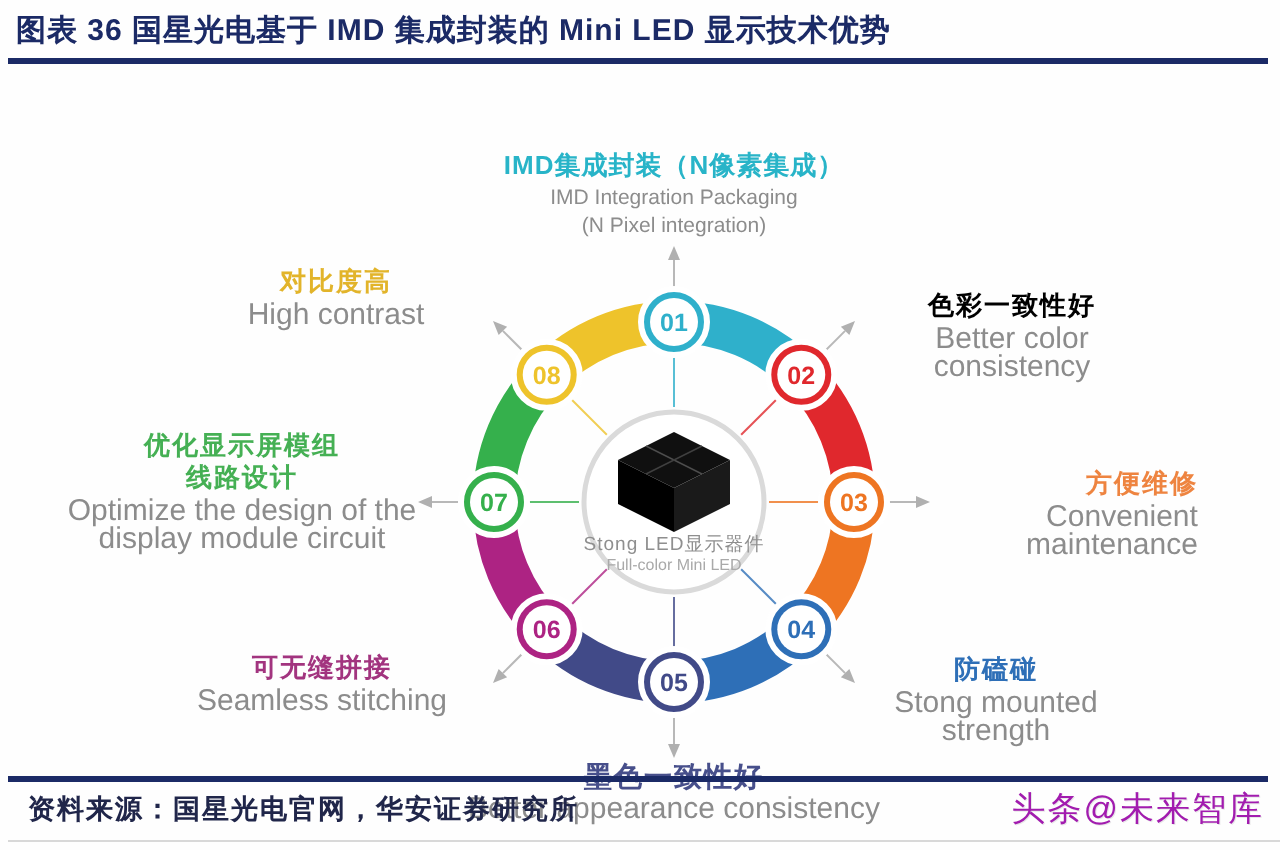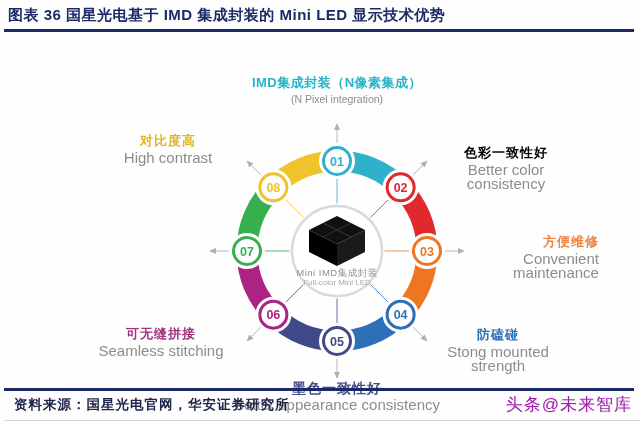--- a/index.html
+++ b/index.html
@@ -114,33 +114,39 @@
         <circle cx="50" cy="140.00000000000003" r="16.5" fill="#35b04c" stroke="#ffffff" stroke-width="3"></circle>
         <circle cx="50" cy="140.00000000000003" r="12" fill="#ffffff"></circle>
         <text x="50" y="144.50000000000003" text-anchor="middle" font-size="12.5" font-weight="bold" fill="#35b04c">07</text>
         <circle cx="76.3603896932107" cy="76.36038969321075" r="16.5" fill="#eec32b" stroke="#ffffff" stroke-width="3"></circle>
         <circle cx="76.3603896932107" cy="76.36038969321075" r="12" fill="#ffffff"></circle>
         <text x="76.3603896932107" y="80.86038969321075" text-anchor="middle" font-size="12.5" font-weight="bold" fill="#eec32b">08</text>
       </svg>
 
     <div class="top-label">
       <div class="zh" style="color: rgb(40, 180, 200);">IMD集成封装（N像素集成）</div>
+      <div class="en">IMD Integration Packaging</div>
       <div class="en">(N Pixel integration)</div>
     </div>
 
     <div class="side-label lbl-contrast">
       <div class="zh" style="color: rgb(226, 180, 42);">对比度高</div>
       <div class="en">High contrast</div>
     </div>
 
     <div class="side-label lbl-color-consistency">
       <div class="zh" style="color: #000000;">色彩一致性好</div>
       <div class="en">Better color consistency</div>
     </div>
 
+    <div class="side-label lbl-circuit">
+      <div class="zh" style="color: rgb(69, 176, 84);">优化显示屏模组</div>
+      <div class="zh" style="color: rgb(69, 176, 84);">线路设计</div>
+      <div class="en">Optimize the design of the display module circuit</div>
+    </div>
 
     <div class="side-label lbl-maintenance">
       <div class="zh" style="color: rgb(238, 132, 64);">方便维修</div>
       <div class="en">Convenient maintenance</div>
     </div>
 
     <div class="side-label lbl-stitching">
       <div class="zh" style="color: rgb(162, 52, 127);">可无缝拼接</div>
       <div class="en">Seamless stitching</div>
     </div>
@@ -149,21 +155,21 @@
       <div class="zh" style="color: rgb(46, 111, 183);">防磕碰</div>
       <div class="en">Stong mounted strength</div>
     </div>
 
     <div class="side-label lbl-appearance">
       <div class="zh" style="color: rgb(71, 79, 139);">墨色一致性好</div>
       <div class="en">Better appearance consistency</div>
     </div>
 
     <div class="hub-text">
-      <div class="hub-zh">Mini IMD集成封装</div>
+      <div class="hub-zh">Stong LED显示器件</div>
       <div class="hub-en">Full-color Mini LED</div>
     </div>
 
   </div>
 
   <div class="footer-rule"></div>
   <div class="source">资料来源：国星光电官网，华安证券研究所</div>
   <div class="watermark">头条@未来智库</div>
   <div class="bottom-rule"></div>
 

